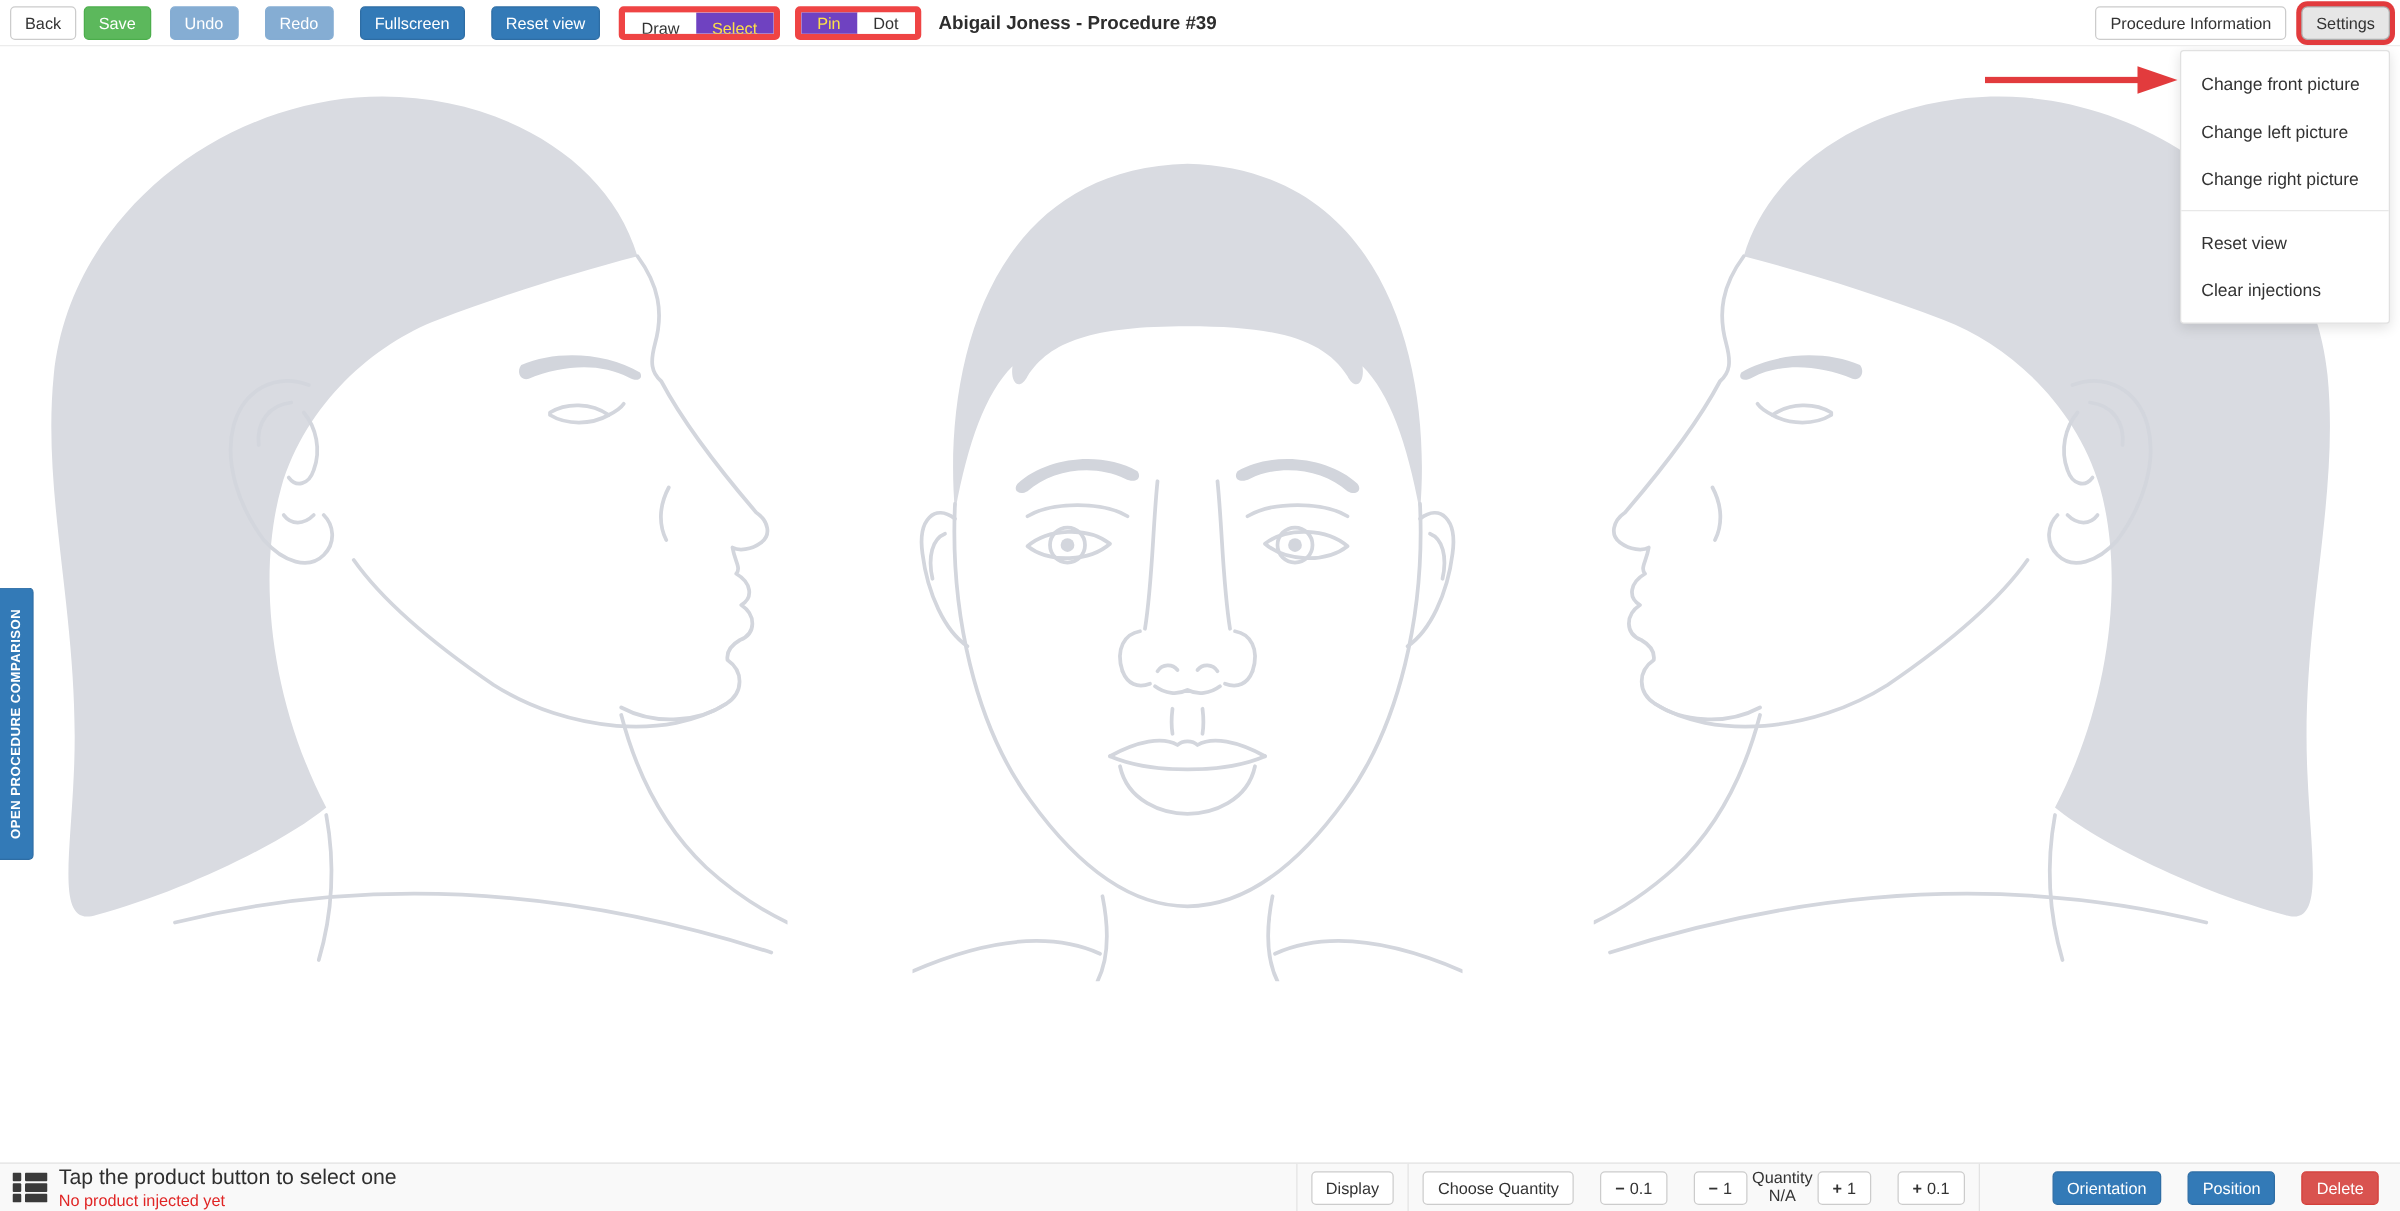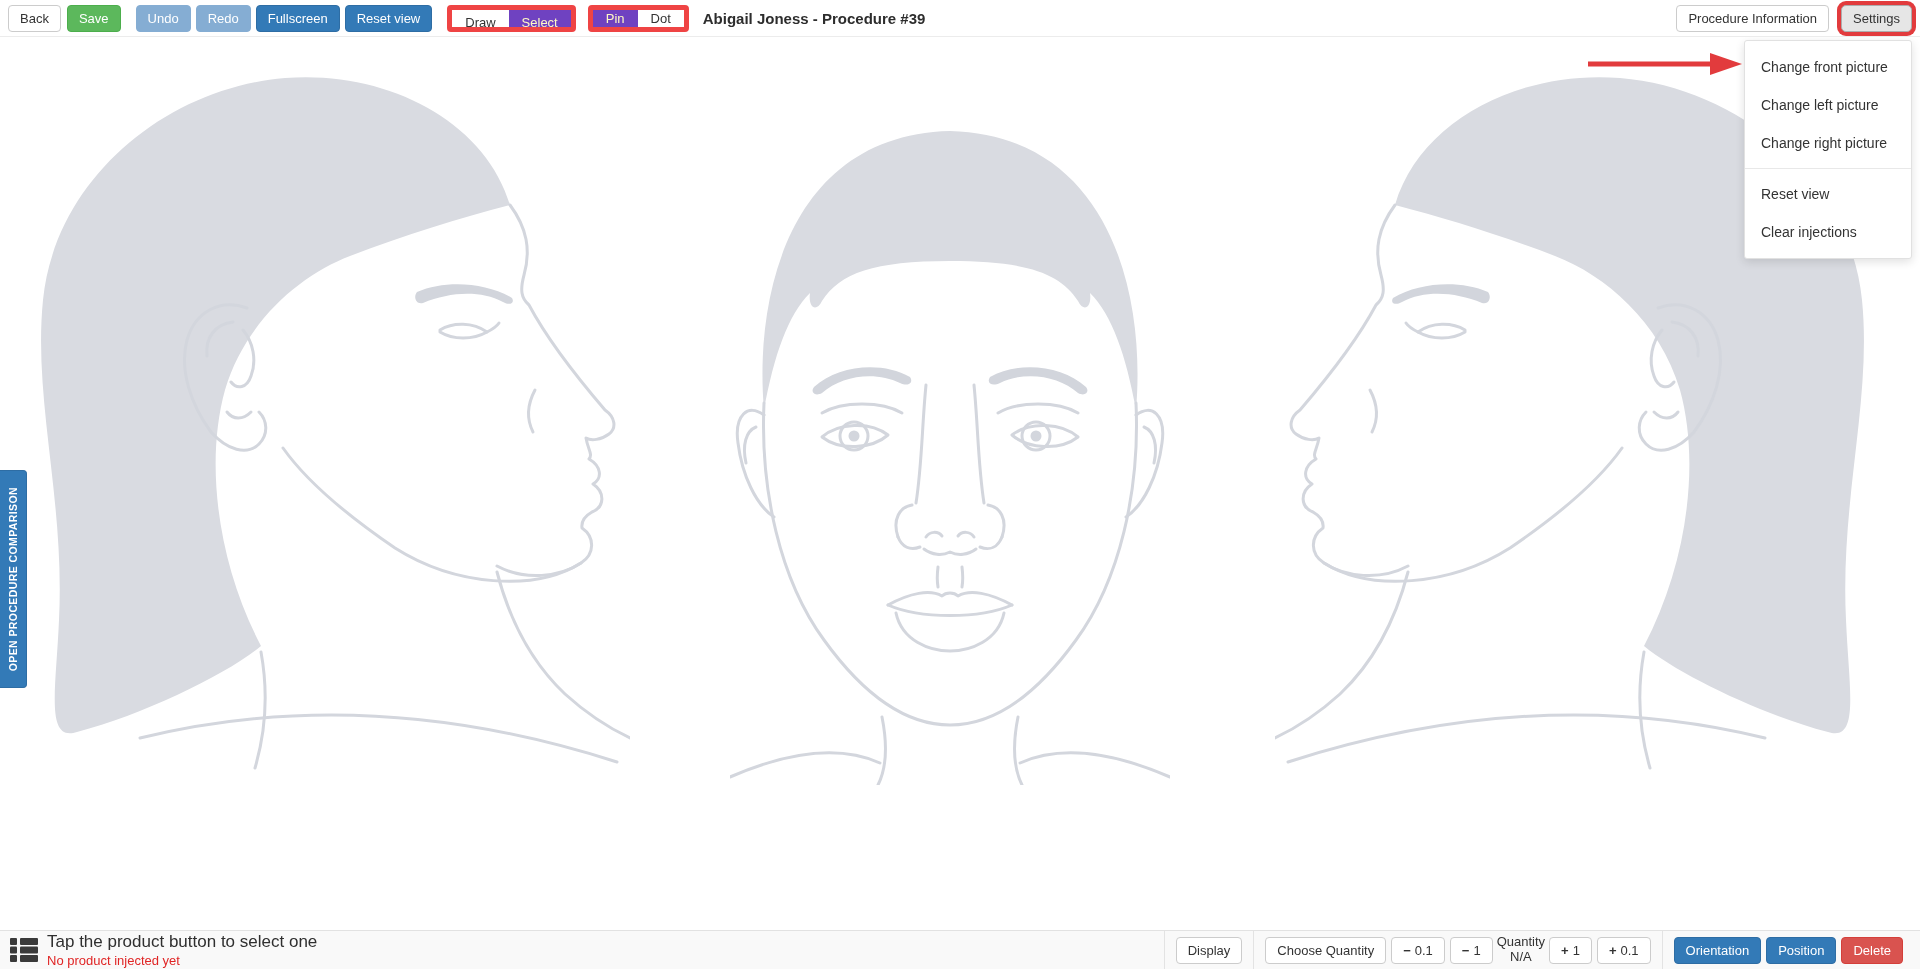--- a/index.html
+++ b/index.html
@@ -13,35 +13,35 @@
     background:#fff; border-bottom:1px solid #ececec;
     display:flex; align-items:center; padding:0 8px; z-index:30;
   }
   .btn {
     font-family:inherit; font-size:13px; line-height:1; height:27px;
     padding:6px 11px; border-radius:4px; border:1px solid transparent;
     cursor:pointer; white-space:nowrap;
   }
   .btn-default { background:#fff; border-color:#ccc; color:#333; }
   .btn-success { background:#5cb85c; border-color:#4cae4c; color:#fff; }
-  .btn-primary { background:#337ab7; border-color:#2e6da4; color:#fff; }
+  .btn-primary { background:#337ab7; border-color:#2e6da4; color:#fff;margin-left:47px; }
   .btn-primary-light { background:#85add3; border-color:#85add3; color:#fff; }
   .btn-danger { background:#d9534f; border-color:#d43f3a; color:#fff; }
   .btn-settings {
     background:#e6e6e6; border-color:#adadad; color:#333;
     box-shadow:0 0 0 4px #e23b3d; border-radius:5px;
   }
-  .ml5 { margin-left:5px; } .ml6 { margin-left:6px; }
+  .ml5 { margin-left:21px; } .ml6 { margin-left:6px; }
   .ml12 { margin-left:12px;align-items:center; } .ml15 { margin-left:15px; }
   .seg { display:flex; border:5px solid #ef4444; border-radius:4px; overflow:hidden; height:27px; }
   .seg button {
     font-family:inherit; font-size:13px; border:none; background:#fff; color:#333;
     padding:6px 13px; cursor:pointer; line-height:1;
   }
-  .seg button.active { background:#6f42c1; color:#fef9c3; }
+  .seg button.active { background:#6f42c1; color:#fde047; }
   .page-title { font-size:15px; font-weight:bold; color:#2d2d2d; margin-left:14px; }
   .spacer { flex:1; }
 
   
   .canvas { position:absolute; top:37px; left:0; width:1920px; height:893px; background:#fff; overflow:hidden; }
   .face-svg { position:absolute; }
   .face-svg path, .face-svg circle { vector-effect:non-scaling-stroke; }
   .line { fill:none; stroke:#d3d6dd; stroke-width:3; stroke-linecap:round; stroke-linejoin:round; }
   .hair { fill:#d9dbe1; stroke:none; }
   .brow { fill:#d2d5dc; stroke:none; }

